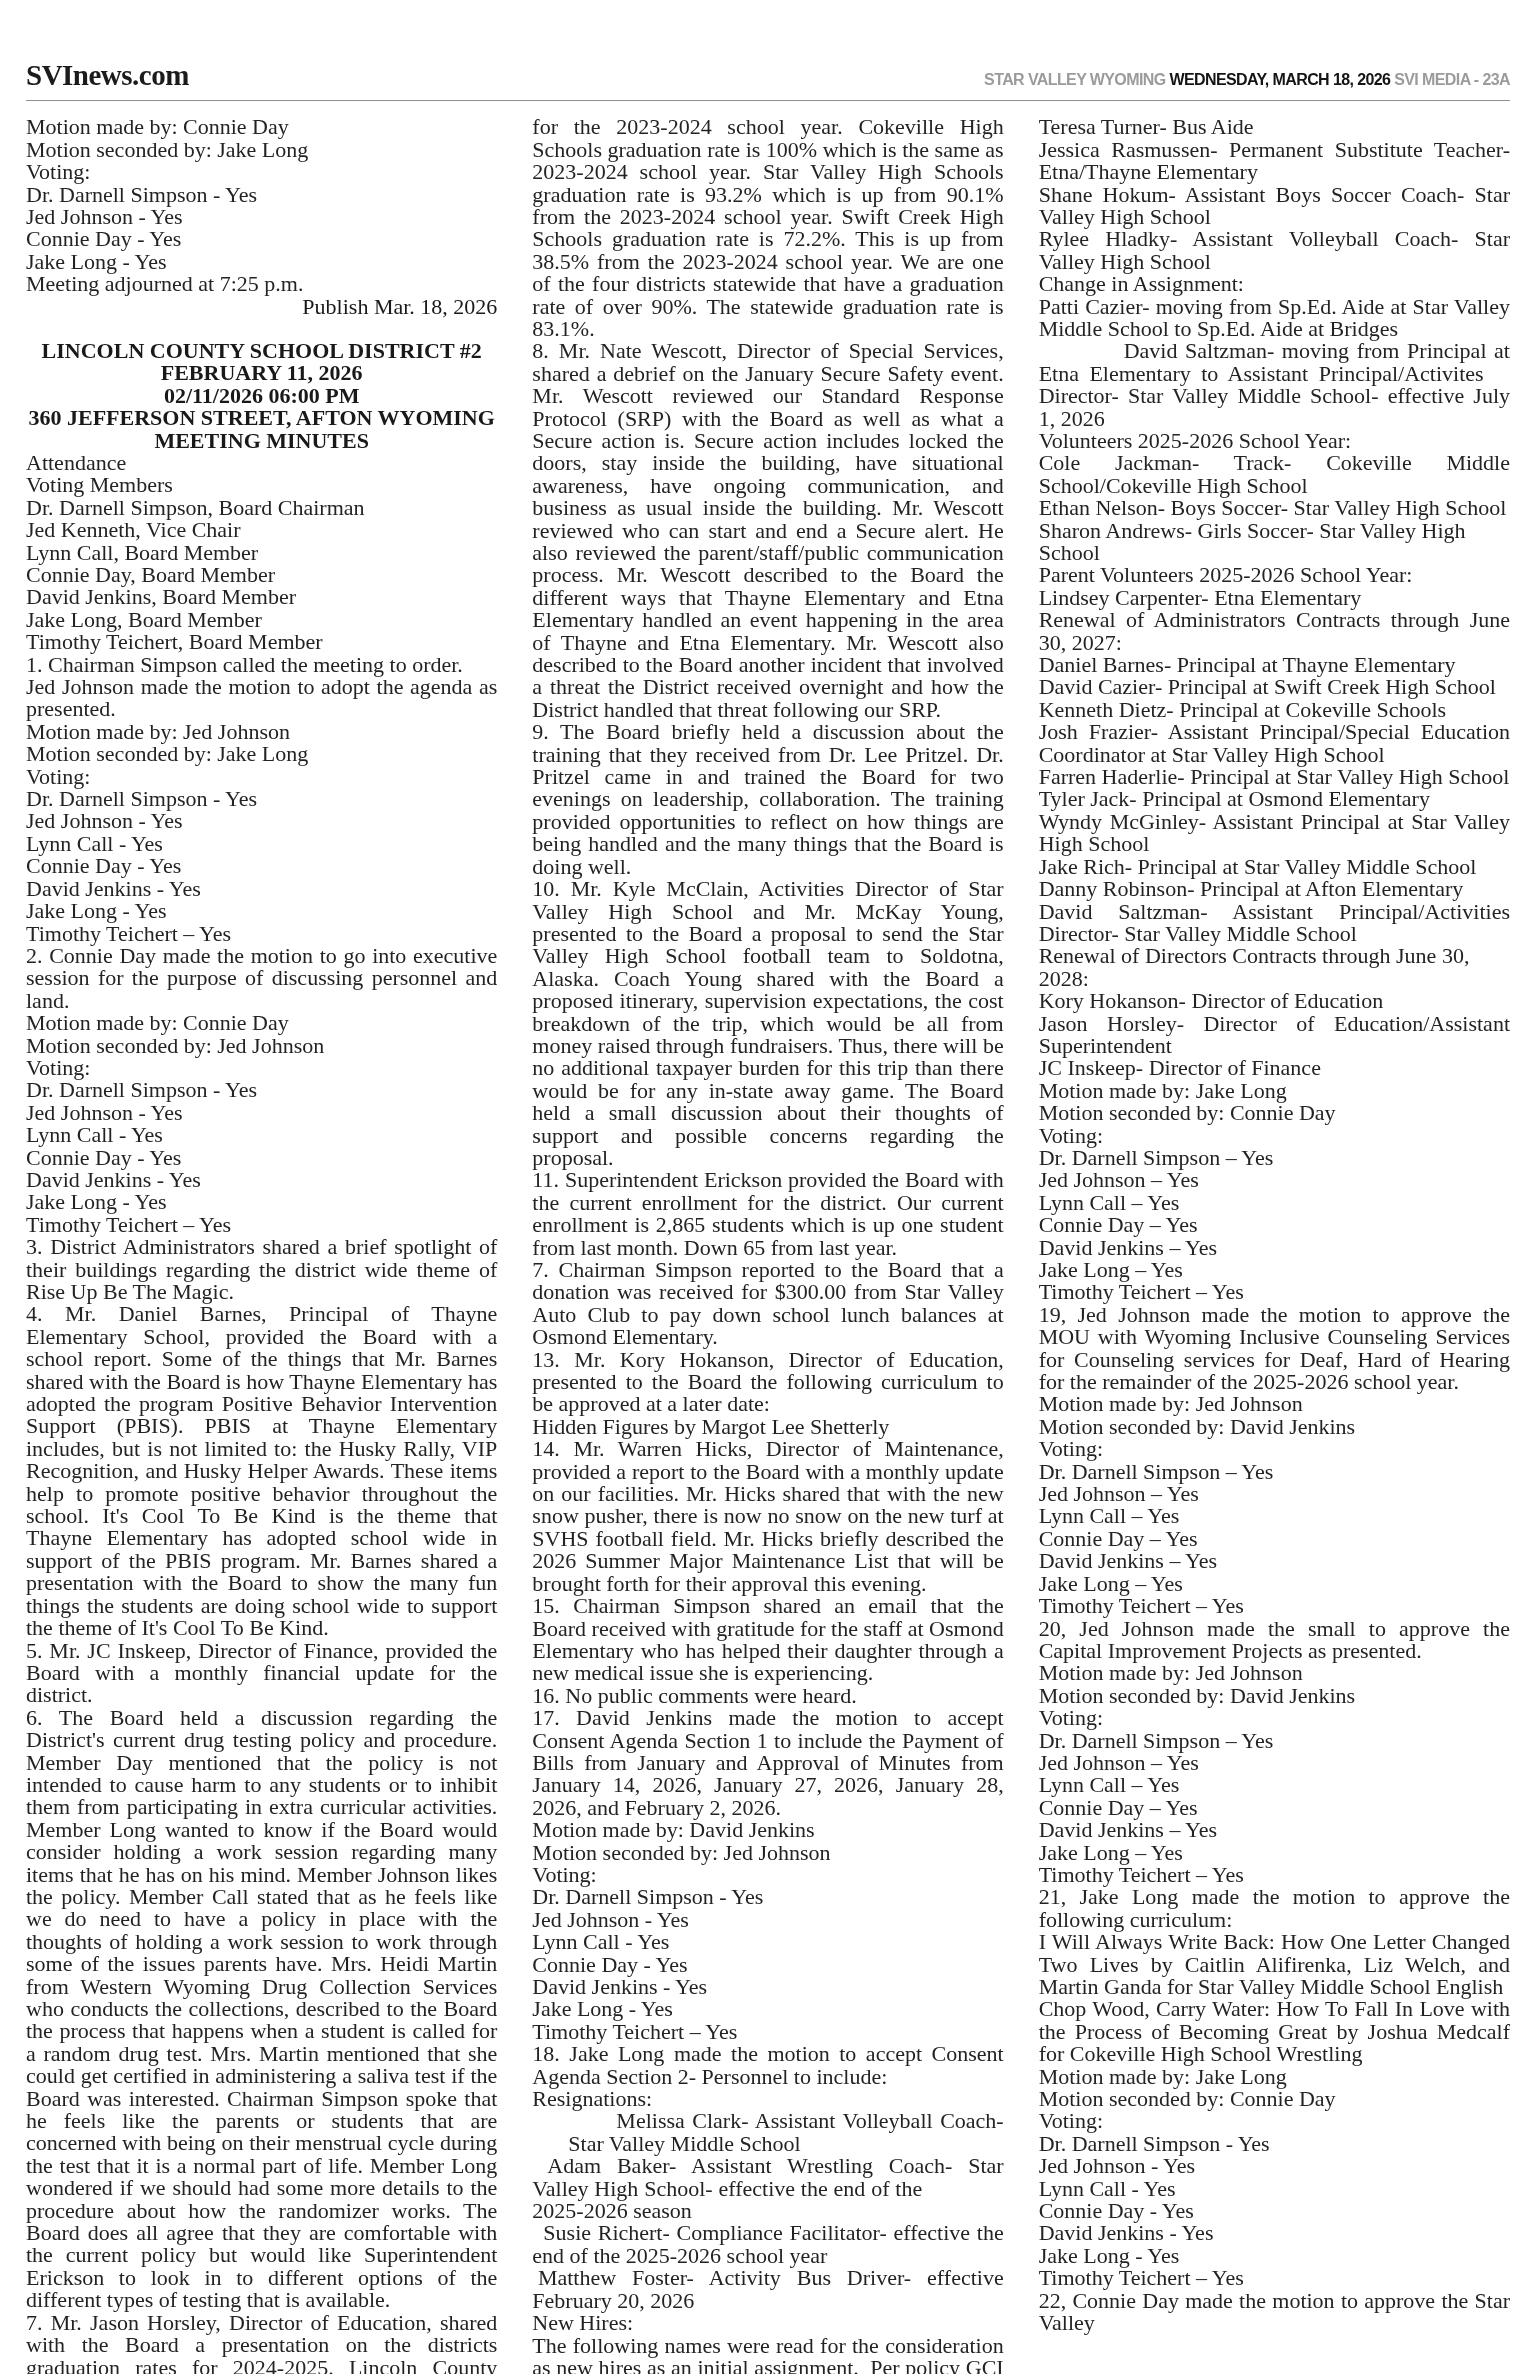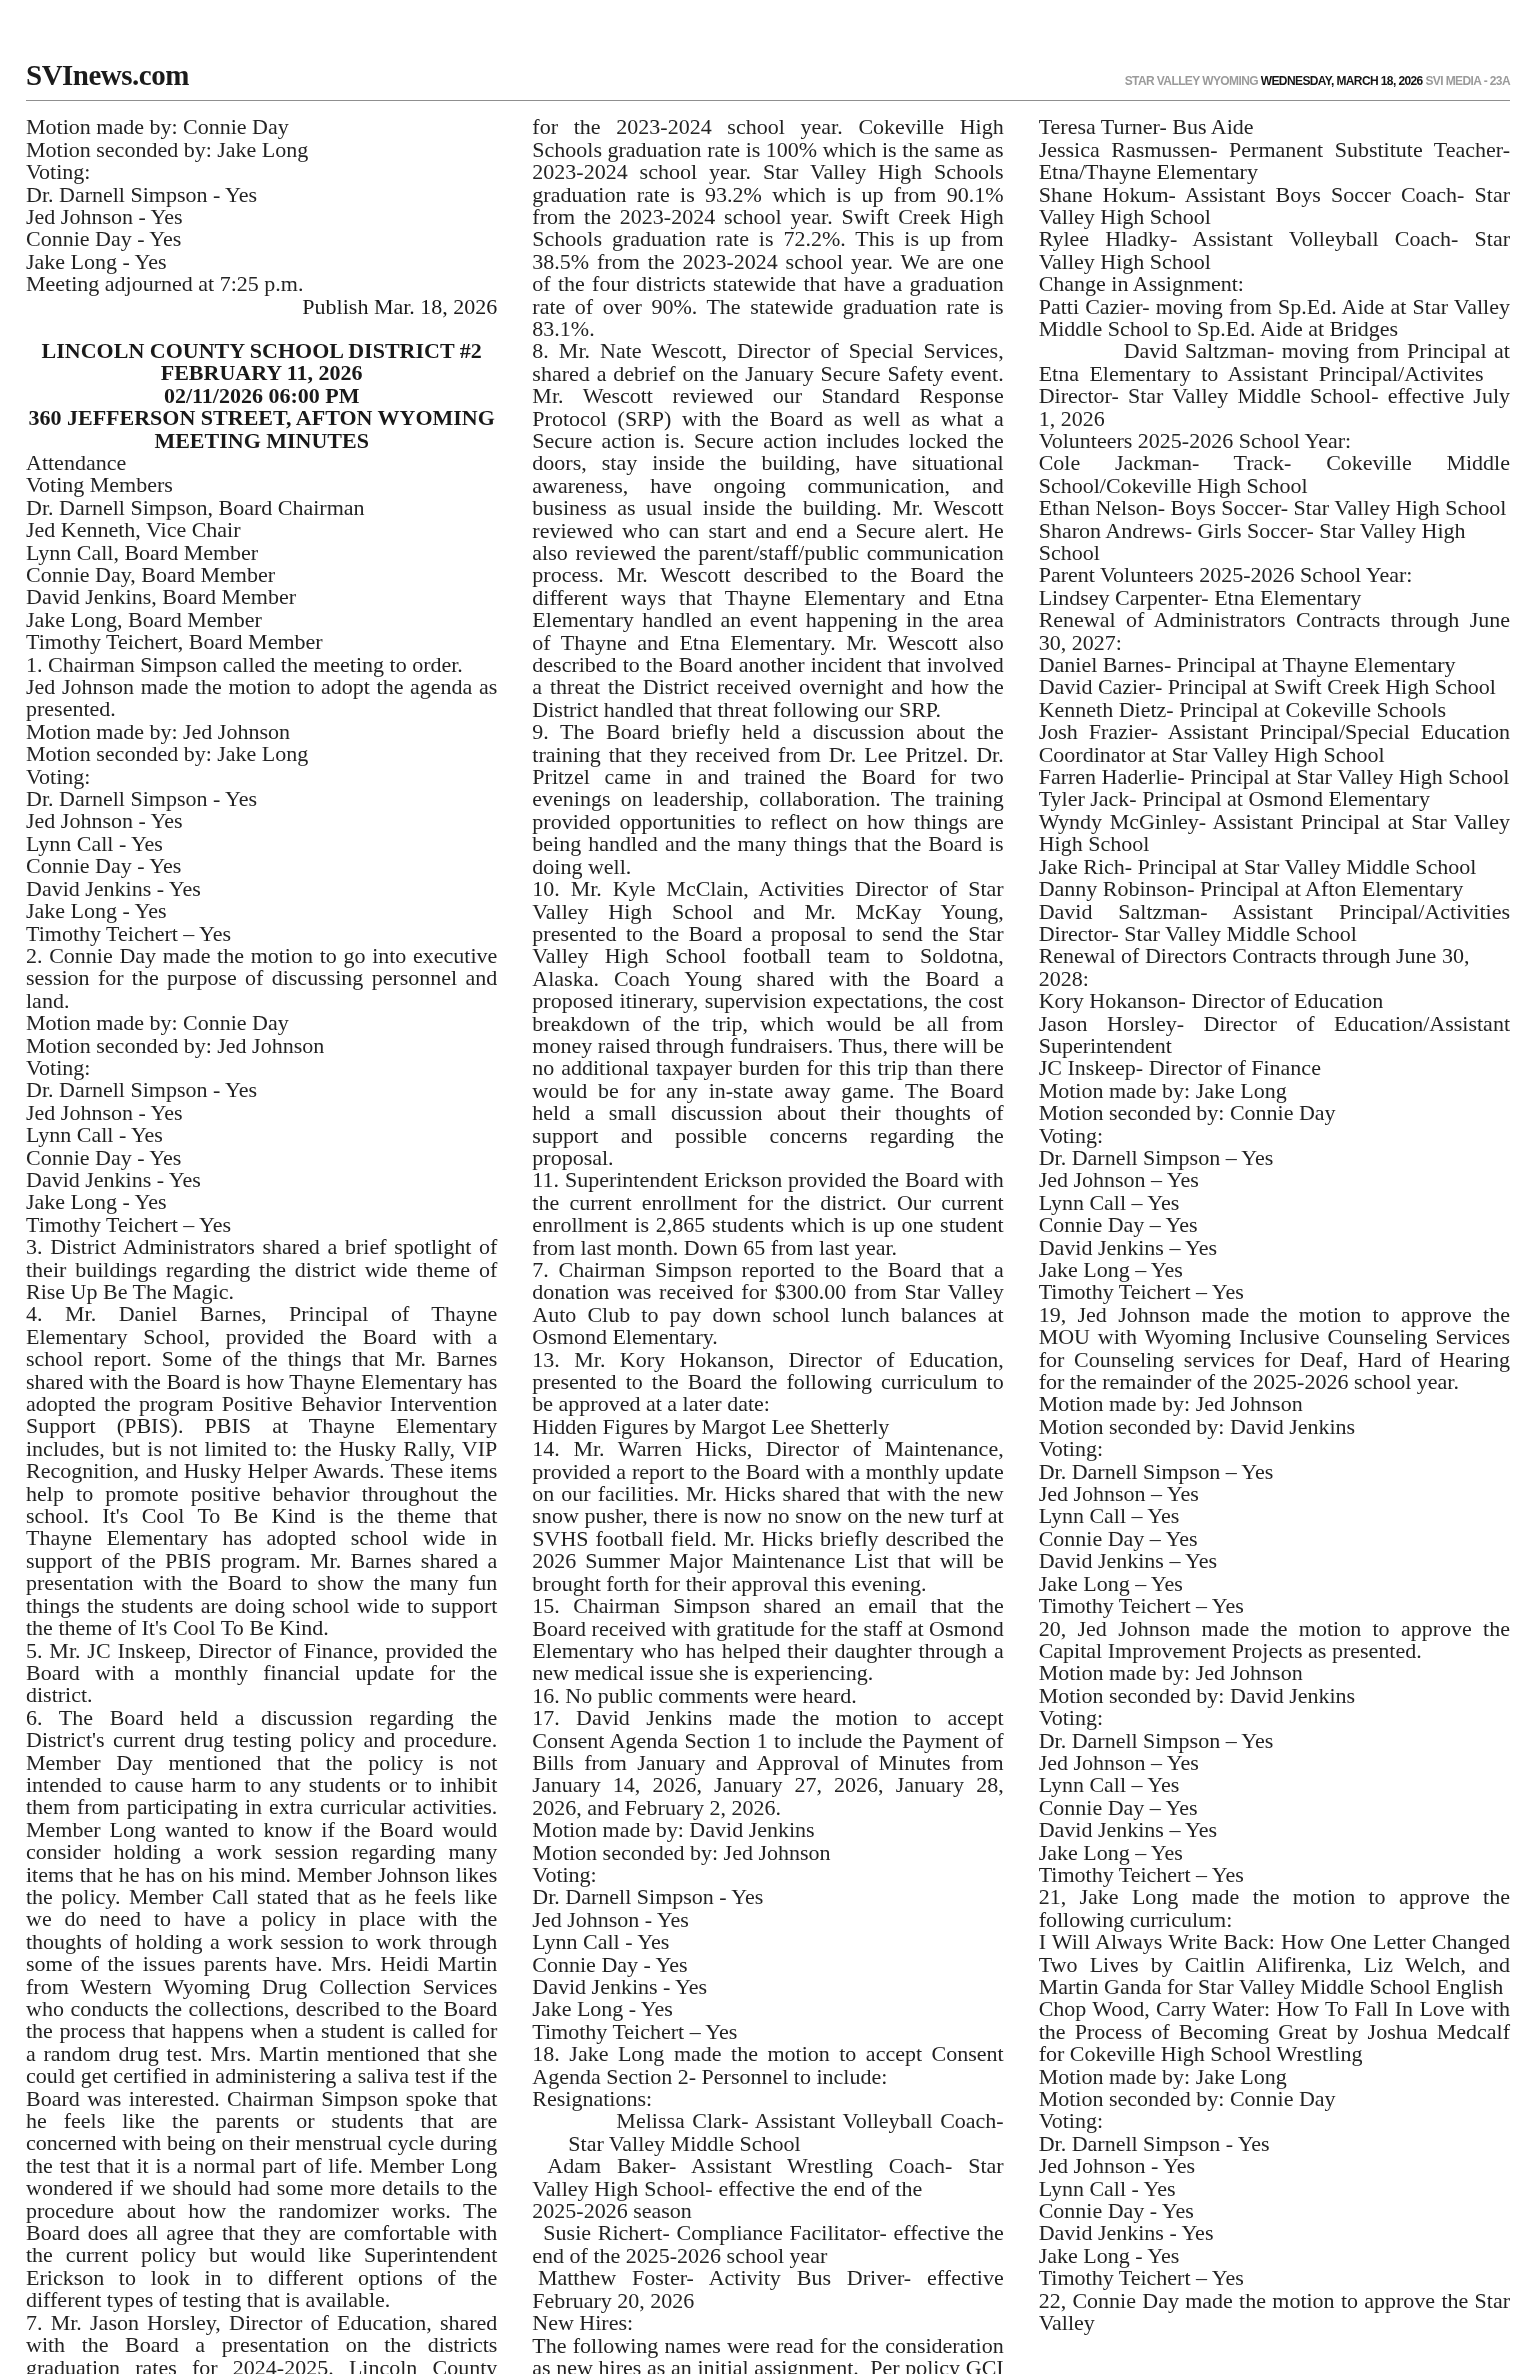--- a/index.html
+++ b/index.html
@@ -16,21 +16,21 @@
   header{
     display:flex;justify-content:space-between;align-items:baseline;
     padding-top:59px;
   }
   .masthead{
     font-family:"Liberation Serif", serif;
     font-weight:700;font-size:29px;letter-spacing:-0.5px;color:#1b1b1b;
   }
   .header-right{
     font-family:"Liberation Sans", sans-serif;
-    font-size:12px;font-weight:700;letter-spacing:-0.6px;
+    font-size:16px;font-weight:700;letter-spacing:-0.6px;
     white-space:nowrap;
   }
   .header-right .gray{color:#9b9b9b;}
   .header-right .blackbold{color:#141414;}
   .rule{
     border:none;border-top:1.9px solid #8f8f8f;
     margin:8.3px 0 0 0;
   }
   .columns{
     margin-top:15px;
@@ -193,21 +193,21 @@
         <div class="ln">Motion made by: Jed Johnson</div>
         <div class="ln">Motion seconded by: David Jenkins</div>
         <div class="ln">Voting:</div>
         <div class="ln">Dr. Darnell Simpson – Yes</div>
         <div class="ln">Jed Johnson – Yes</div>
         <div class="ln">Lynn Call – Yes</div>
         <div class="ln">Connie Day – Yes</div>
         <div class="ln">David Jenkins – Yes</div>
         <div class="ln">Jake Long – Yes</div>
         <div class="ln">Timothy Teichert – Yes</div>
-        <div class="pj">20, Jed Johnson made the motion to approve the Capital Improvement Projects as presented.</div>
+        <div class="pj">20, Jed Johnson made the small to approve the Capital Improvement Projects as presented.</div>
         <div class="ln">Motion made by: Jed Johnson</div>
         <div class="ln">Motion seconded by: David Jenkins</div>
         <div class="ln">Voting:</div>
         <div class="ln">Dr. Darnell Simpson – Yes</div>
         <div class="ln">Jed Johnson – Yes</div>
         <div class="ln">Lynn Call – Yes</div>
         <div class="ln">Connie Day – Yes</div>
         <div class="ln">David Jenkins – Yes</div>
         <div class="ln">Jake Long – Yes</div>
         <div class="ln">Timothy Teichert – Yes</div>

